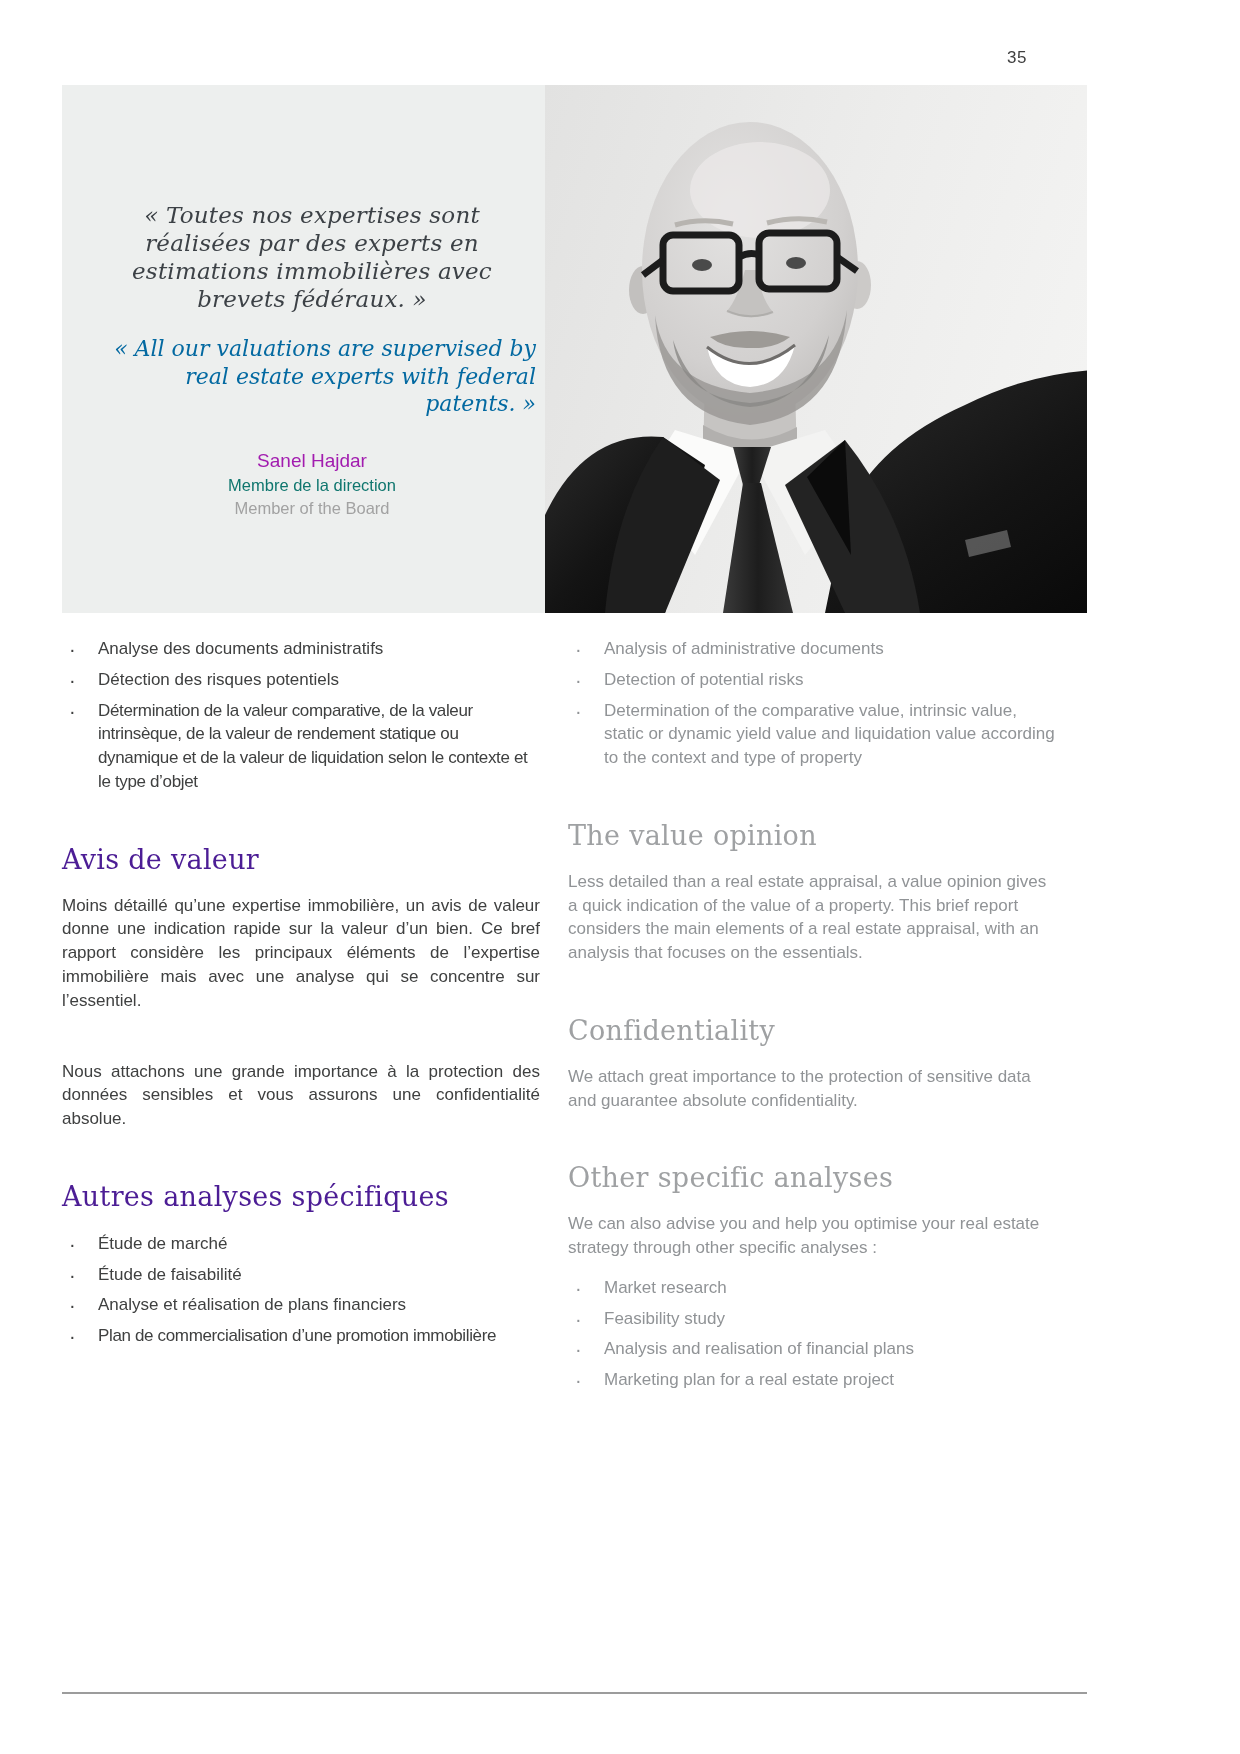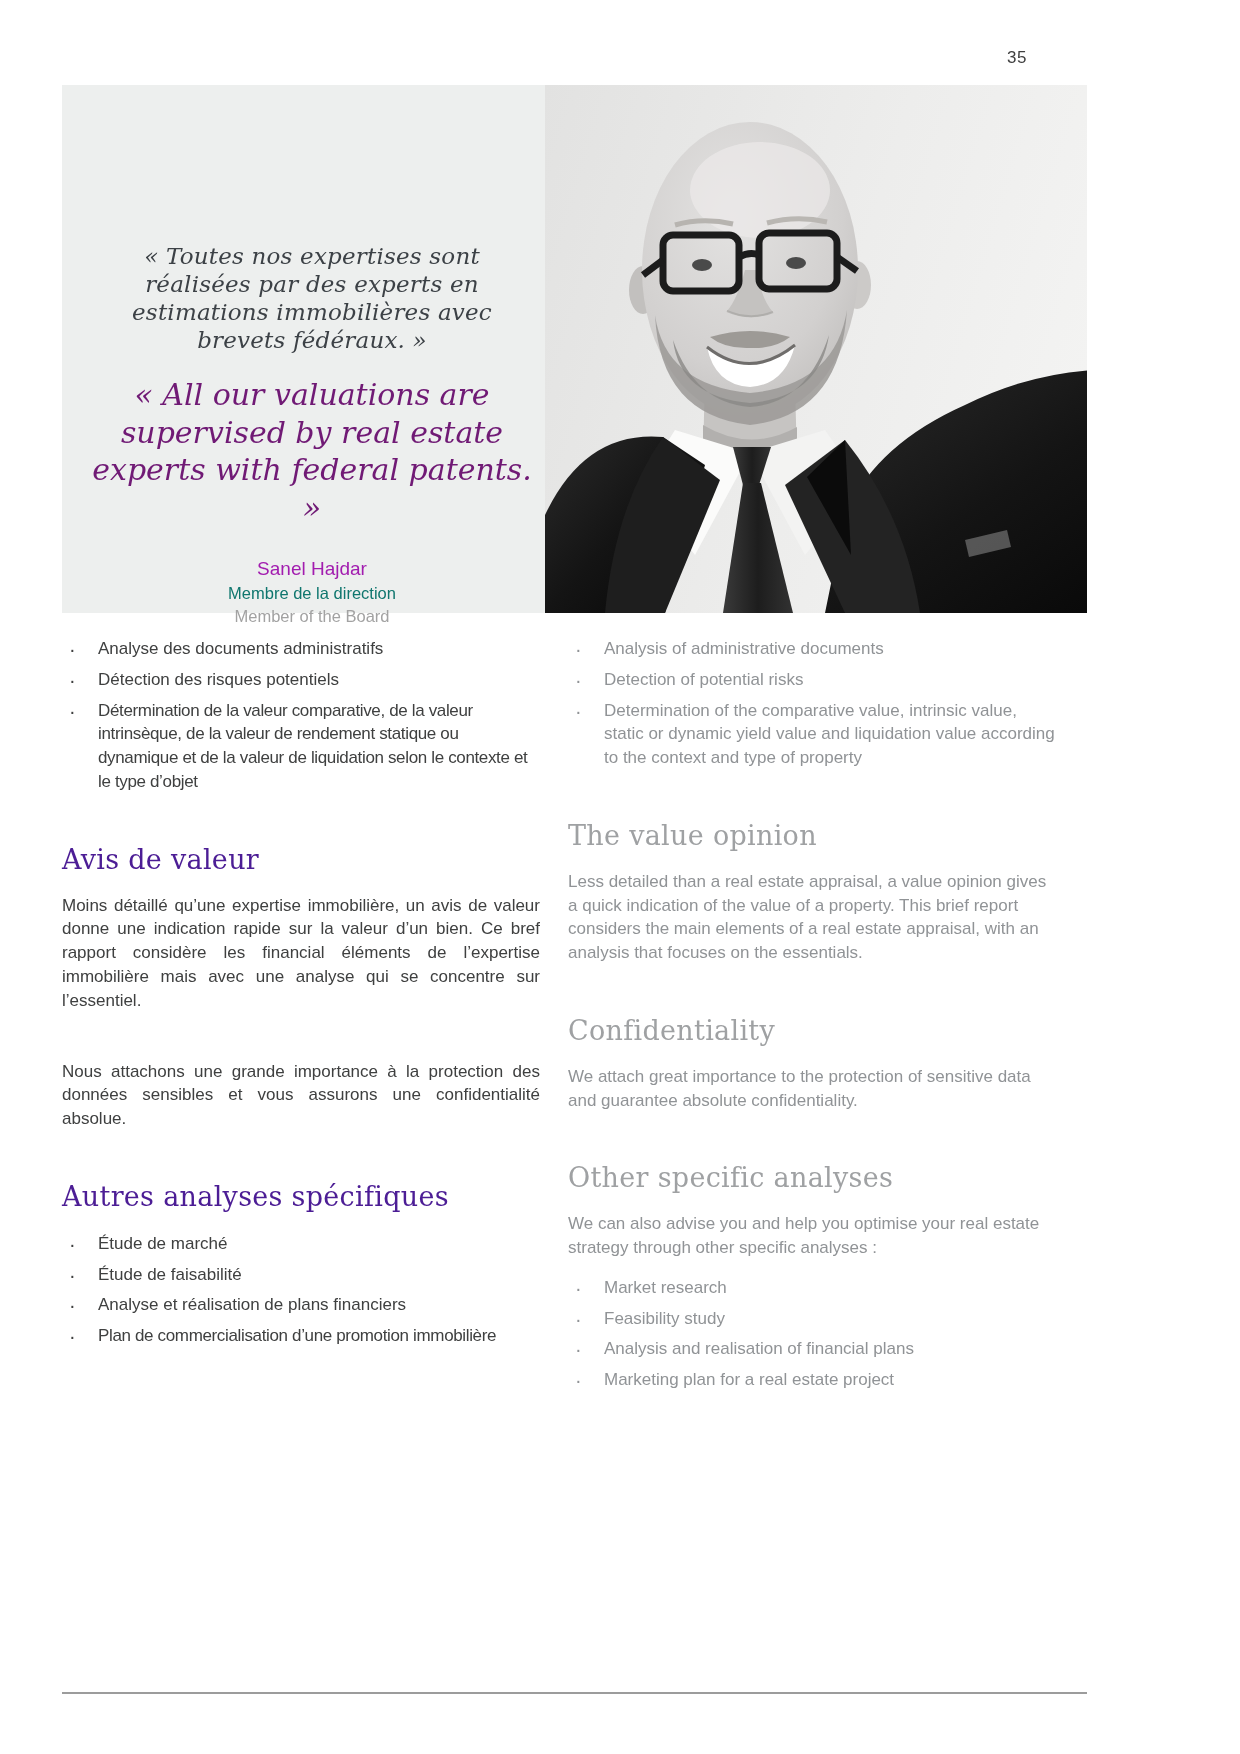--- a/index.html
+++ b/index.html
@@ -13,31 +13,31 @@
     font-size:17px; color:#3f3f3f; letter-spacing:.5px;
   }
 
   
   .hero {
     position:absolute; left:62px; top:85px; width:1116px; height:528px;
     background:#edefee;
   }
   .hero-text {
     position:absolute; left:0; top:0; width:500px; height:100%;
-    text-align:center; box-sizing:border-box; padding:116px 26px 0 26px;margin-top:41px;
+    text-align:center; box-sizing:border-box; padding:116px 26px 0 26px;
   }
   .quote-fr {
     margin:0 0 22px 0;
     font-family:"DejaVu Serif", serif; font-style:italic;
     font-size:23px; line-height:1.22; color:#3c4146; letter-spacing:.2px;
   }
   .quote-en {
     margin:0 0 30px 0;
     font-family:"DejaVu Serif", serif; font-style:italic;
-    font-size:30px; line-height:1.25; color:#701a75;
+    font-size:22px; line-height:1.25; color:#0369a1;text-align:right;
   }
   .person-name { font-size:19px; color:#a21caf; line-height:1.38; }
   .person-title-fr { font-size:16.5px; color:#0f766e; line-height:1.38; }
   .person-title-en { font-size:16.5px; color:#a2a2a2; line-height:1.38; }
 
   .hero-photo { position:absolute; right:0; top:0; width:633px; height:528px; }
   .hero-photo svg { display:block; }
 
   
   .col { position:absolute; top:634px; font-size:17px; line-height:1.4; }
@@ -170,21 +170,21 @@
 
   <section class="col col-fr">
     <ul class="bullets">
       <li><span>Analyse des documents administratifs</span></li>
       <li><span>Détection des risques potentiels</span></li>
       <li><span>Détermination de la valeur comparative, de la valeur intrinsèque, de la valeur de rendement statique ou dynamique et de la valeur de liquidation selon le contexte et le type d’objet</span></li>
     </ul>
 
     <div class="section">
       <h2 class="sec-heading">Avis de valeur</h2>
-      <p>Moins détaillé qu’une expertise immobilière, un avis de valeur donne une indication rapide sur la valeur d’un bien. Ce bref rapport considère les financial éléments de l’expertise immobilière mais avec une analyse qui se concentre sur l’essentiel.</p>
+      <p>Moins détaillé qu’une expertise immobilière, un avis de valeur donne une indication rapide sur la valeur d’un bien. Ce bref rapport considère les principaux éléments de l’expertise immobilière mais avec une analyse qui se concentre sur l’essentiel.</p>
     </div>
 
     <div class="section">
       <p>Nous attachons une grande importance à la protection des données sensibles et vous assurons une confidentialité absolue.</p>
     </div>
 
     <div class="section">
       <h2 class="sec-heading">Autres analyses spécifiques</h2>
       <ul class="bullets">
         <li><span>Étude de marché</span></li>

